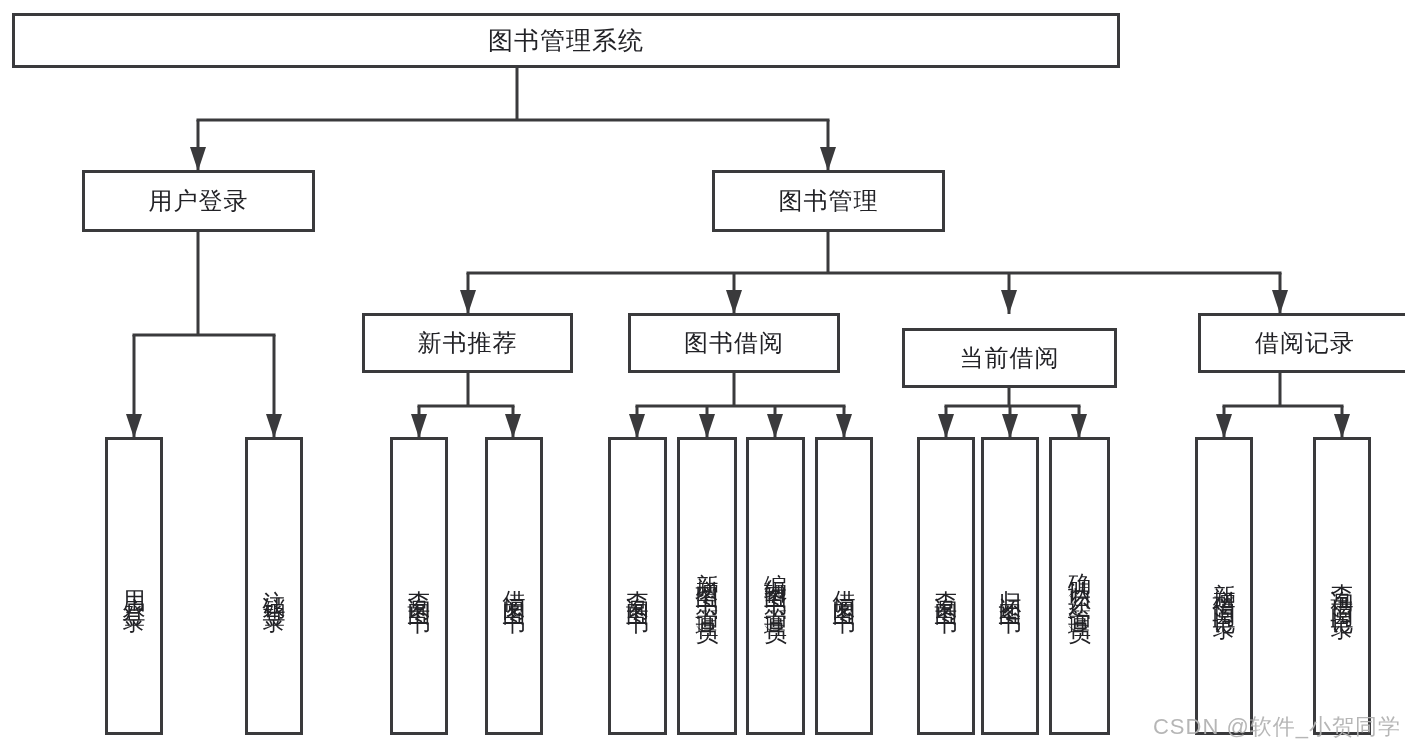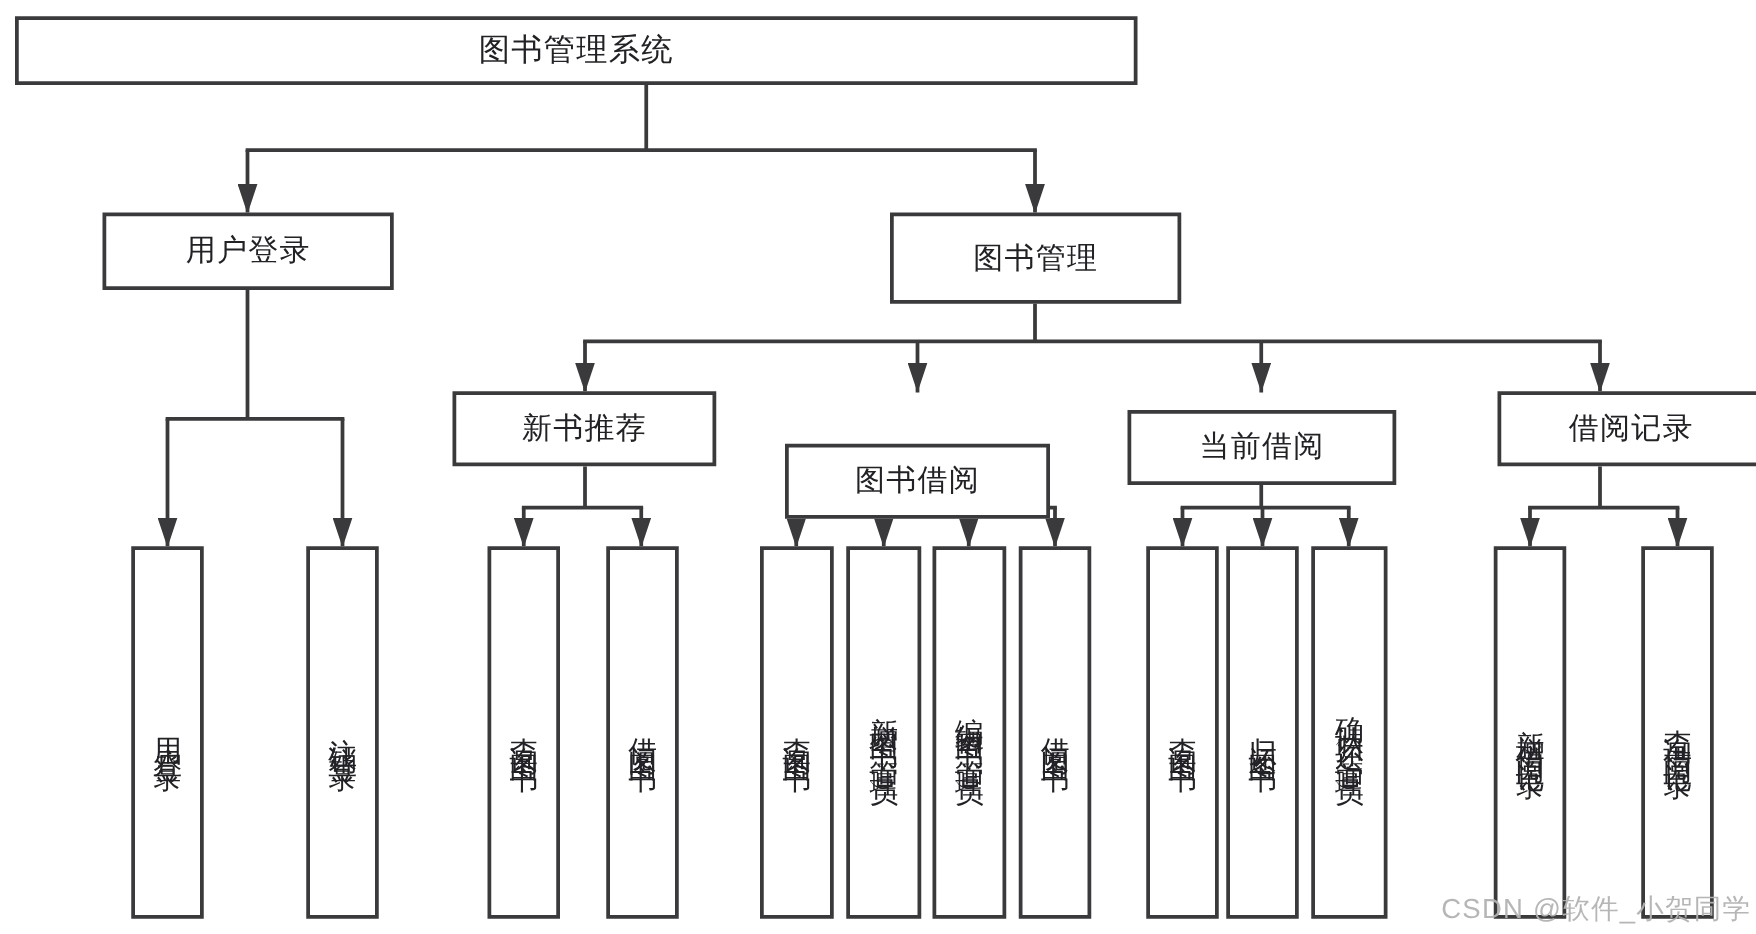--- a/index.html
+++ b/index.html
@@ -90,35 +90,35 @@
     <line class="ar" x1="844" y1="406" x2="844" y2="438" marker-end="url(#ah)"></line>
 
     <line class="ar" x1="946" y1="406" x2="946" y2="438" marker-end="url(#ah)"></line>
     <line class="ar" x1="1010" y1="406" x2="1010" y2="438" marker-end="url(#ah)"></line>
     <line class="ar" x1="1079" y1="406" x2="1079" y2="438" marker-end="url(#ah)"></line>
 
     <line class="ar" x1="1224" y1="406" x2="1224" y2="438" marker-end="url(#ah)"></line>
     <line class="ar" x1="1342" y1="406" x2="1342" y2="438" marker-end="url(#ah)"></line>
   </svg>
 
-  <div class="node h root" style="left:12px;top:13px;width:898px;height:55px;">
+  <div class="node h root" style="left:12px;top:13px;width:1108px;height:55px;">
     <span>图书管理系统</span>
   </div>
 
   <div class="node h" style="left:82px;top:170px;width:233px;height:62px;">
     <span>用户登录</span>
   </div>
-  <div class="node h" style="left:712px;top:170px;width:233px;height:73px;">
+  <div class="node h" style="left:712px;top:170px;width:233px;height:62px;">
     <span>图书管理</span>
   </div>
 
   <div class="node h" style="left:362px;top:313px;width:211px;height:60px;text-align:center;">
     <span>新书推荐</span>
   </div>
-  <div class="node h" style="left:628px;top:313px;width:212px;height:60px;margin-top:42px;">
+  <div class="node h" style="left:628px;top:313px;width:212px;height:60px;">
     <span>图书借阅</span>
   </div>
   <div class="node h" style="left:902px;top:328px;width:215px;height:60px;">
     <span>当前借阅</span>
   </div>
   <div class="node h" style="left:1198px;top:313px;width:214px;height:60px;">
     <span>借阅记录</span>
   </div>
 
   <div class="node v" style="left:105px;top:437px;width:58px;height:298px;">

